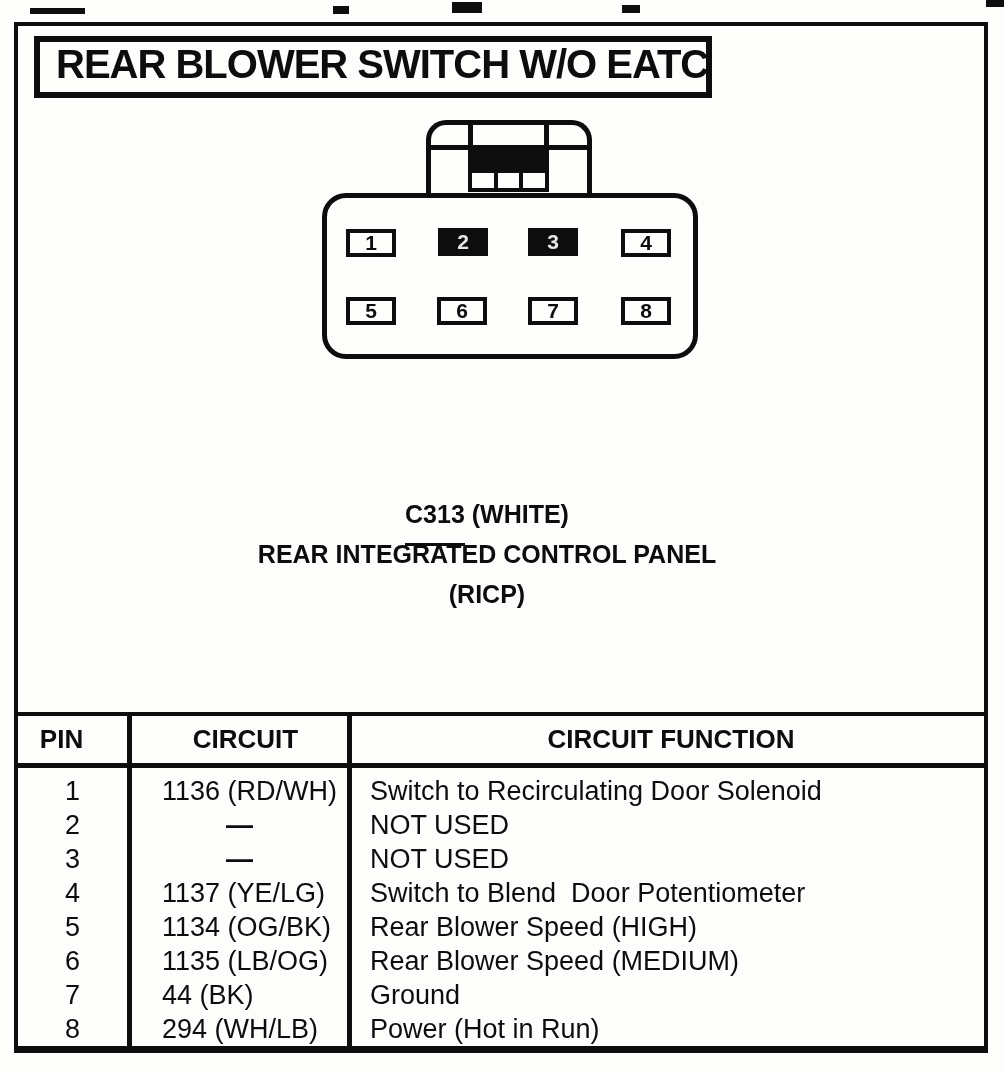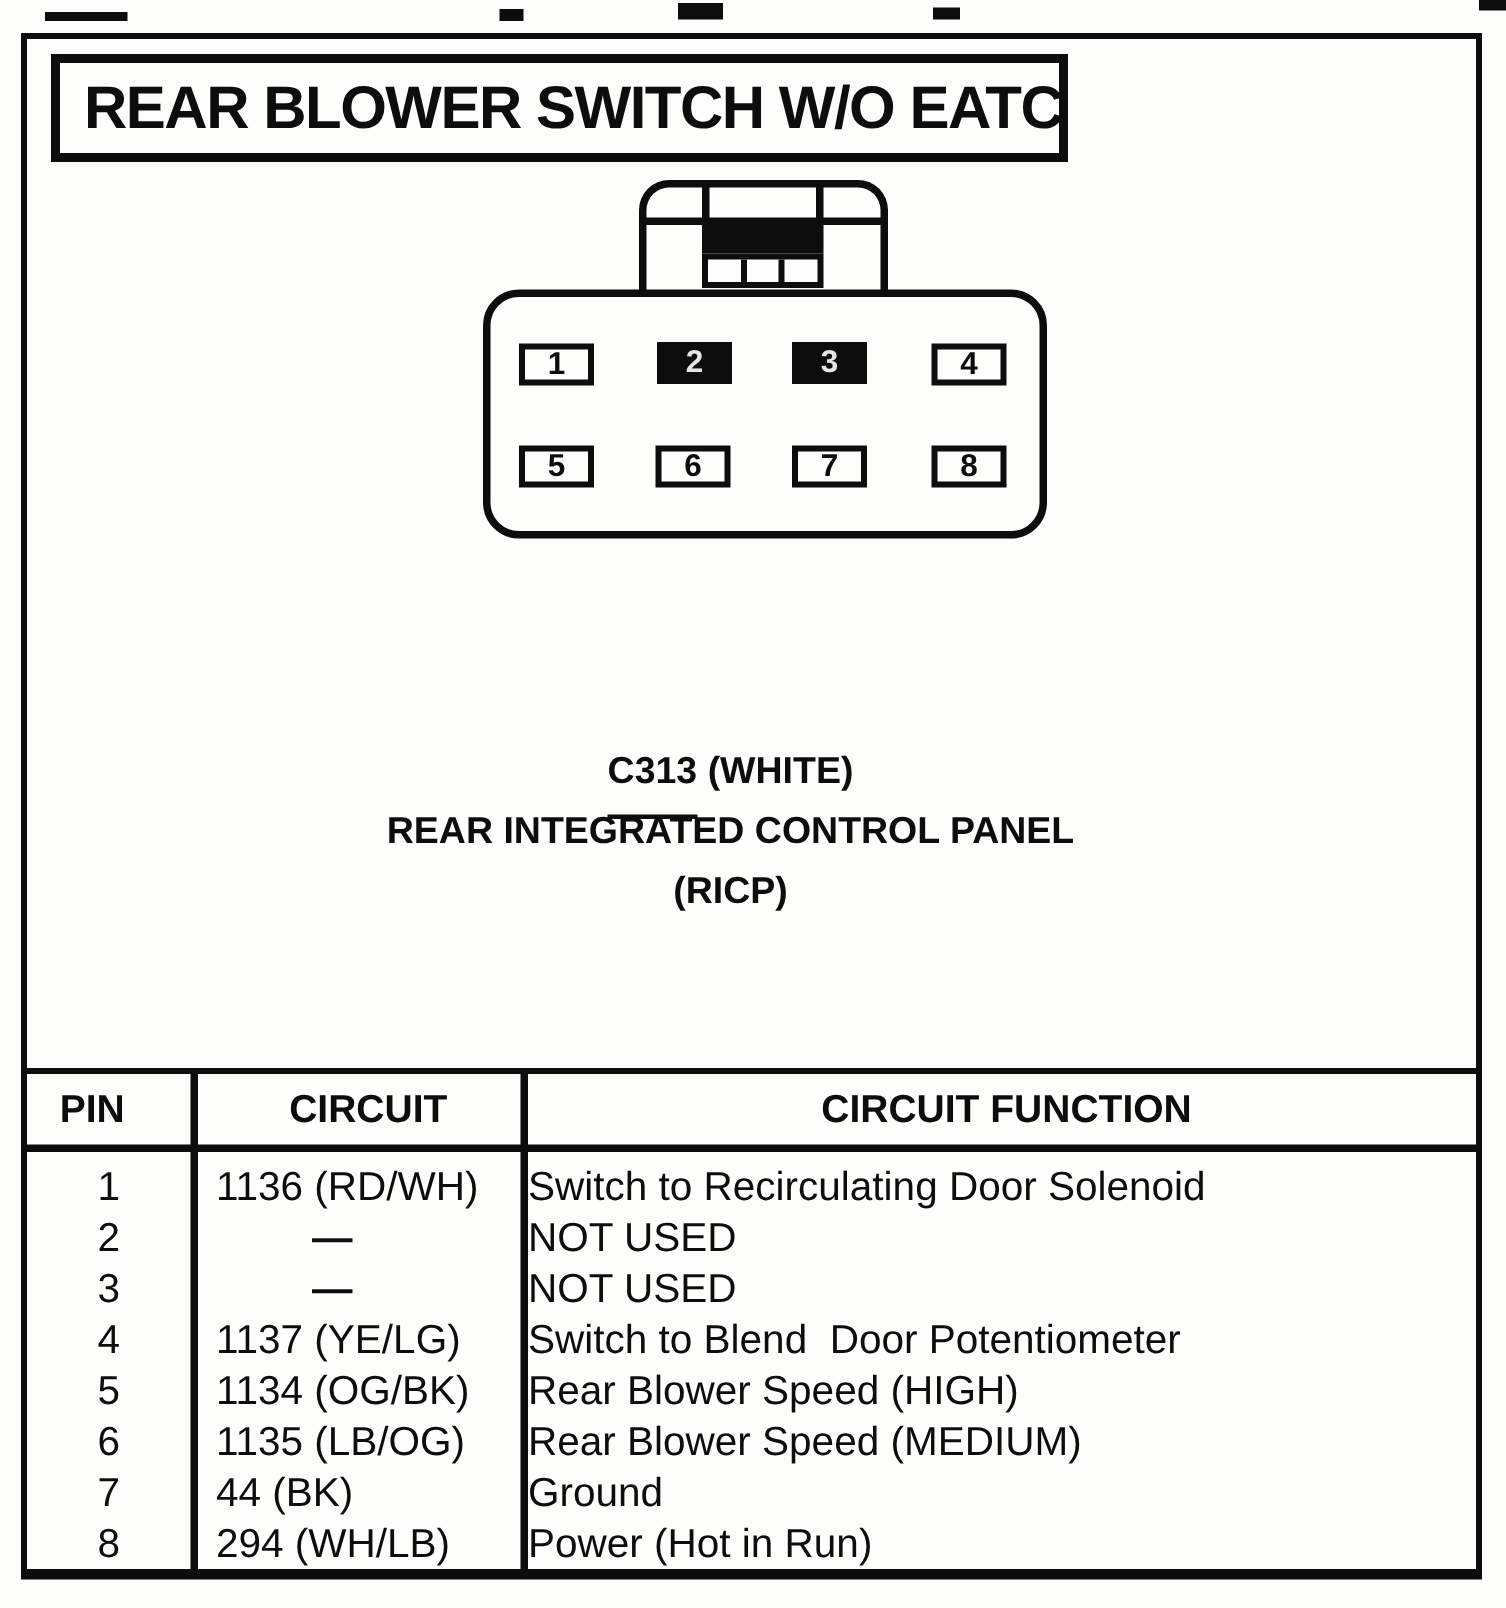--- a/index.html
+++ b/index.html
@@ -6,23 +6,23 @@
   .page{
     position:relative;width:1004px;height:1072px;background:#fdfdfc;
     font-family:"Liberation Sans","DejaVu Sans",sans-serif;color:#0d0d0d;
     overflow:hidden;margin:0 auto;
   }
   .ink{background:#0d0d0d;}
   
   .frame{position:absolute;left:14px;top:22px;width:974px;height:1030px;
     border:4px solid #0d0d0d;box-sizing:border-box;}
   
-  .title-box{position:absolute;left:34px;top:36px;width:678px;height:72px;
+  .title-box{position:absolute;left:34px;top:36px;width:678px;height:62px;
     border:6px solid #0d0d0d;box-sizing:border-box;background:#fdfdfc;
-    display:flex;align-items:center;padding-left:16px;}
+    display:flex;padding-left:16px;}
   .title-box span{font-size:40px;font-weight:700;letter-spacing:-1px;white-space:nowrap;}
   
   .conn-tab{position:absolute;left:426px;top:120px;width:166px;height:78px;
     border:5px solid #0d0d0d;border-bottom:none;border-radius:20px 20px 0 0;box-sizing:border-box;}
   .tab-hline{position:absolute;left:429px;top:145px;width:160px;height:5px;}
   .tab-vline{position:absolute;top:123px;width:5px;height:24px;}
   .tab-bar{position:absolute;left:468px;top:150px;width:81px;height:19px;}
   .tab-cells{position:absolute;left:468px;top:169px;width:81px;height:23px;
     border:4px solid #0d0d0d;box-sizing:border-box;display:flex;}
   .tab-cells .cell{flex:1;}
@@ -44,21 +44,21 @@
   .vline.v1{left:109px;}
   .vline.v2{left:329px;}
   .tbl-header{display:flex;height:47px;border-bottom:5px solid #0d0d0d;
     align-items:center;font-size:26px;font-weight:700;}
   .th-pin{width:87px;text-align:center;}
   .th-circuit{width:215px;margin-left:5px;text-align:center;padding-left:28px;}
   .th-func{flex:1;margin-left:5px;text-align:center;}
   .tbl-body{padding-top:6px;display:flex;flex-direction:column;}
   .tbl-row{display:flex;height:34px;font-size:27px;line-height:34px;}
   .cell-pin{width:109px;text-align:center;}
-  .cell-circuit{width:215px;margin-left:5px;box-sizing:border-box;padding-left:12px;text-align:left;}
+  .cell-circuit{width:215px;margin-left:23px;box-sizing:border-box;padding-left:12px;text-align:left;}
   .cell-circuit.dash{text-align:center;padding-left:0;padding-right:36px;font-weight:700;}
   .cell-func{flex:1;margin-left:5px;white-space:pre-wrap;}
   
   .speck{position:absolute;background:#0d0d0d;}
 </style>
 </head>
 <body>
 
 <div class="page">
 

